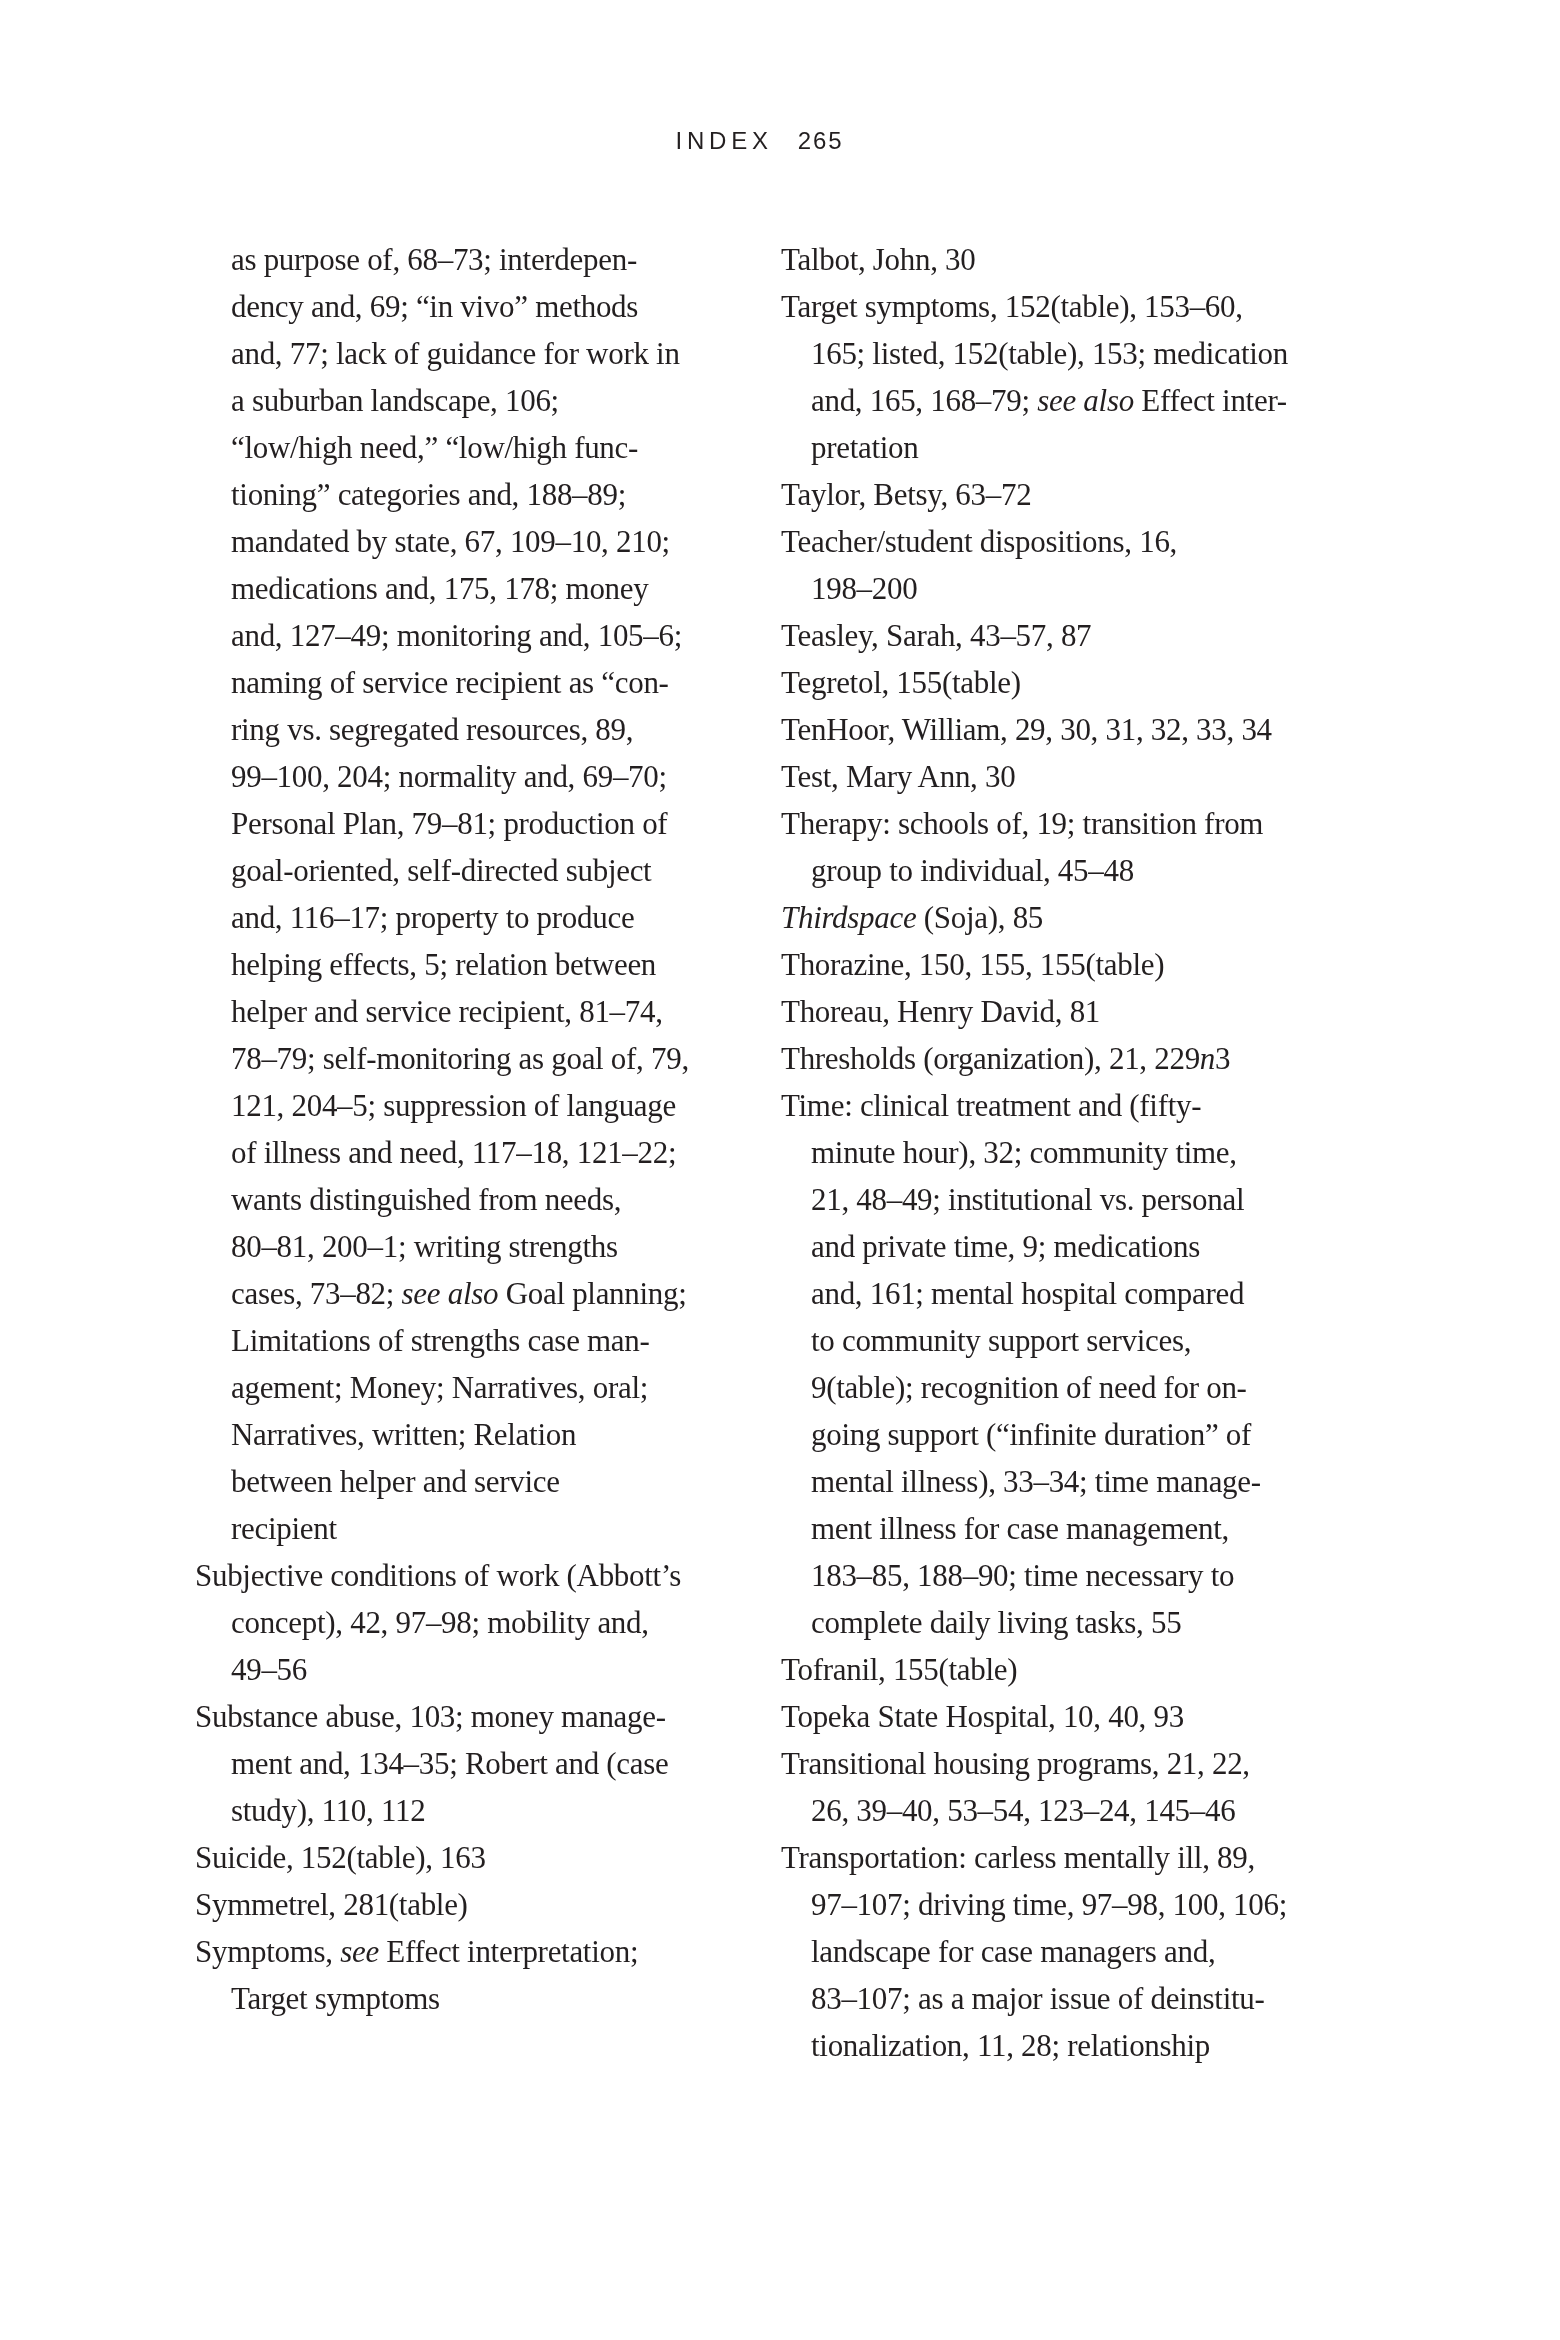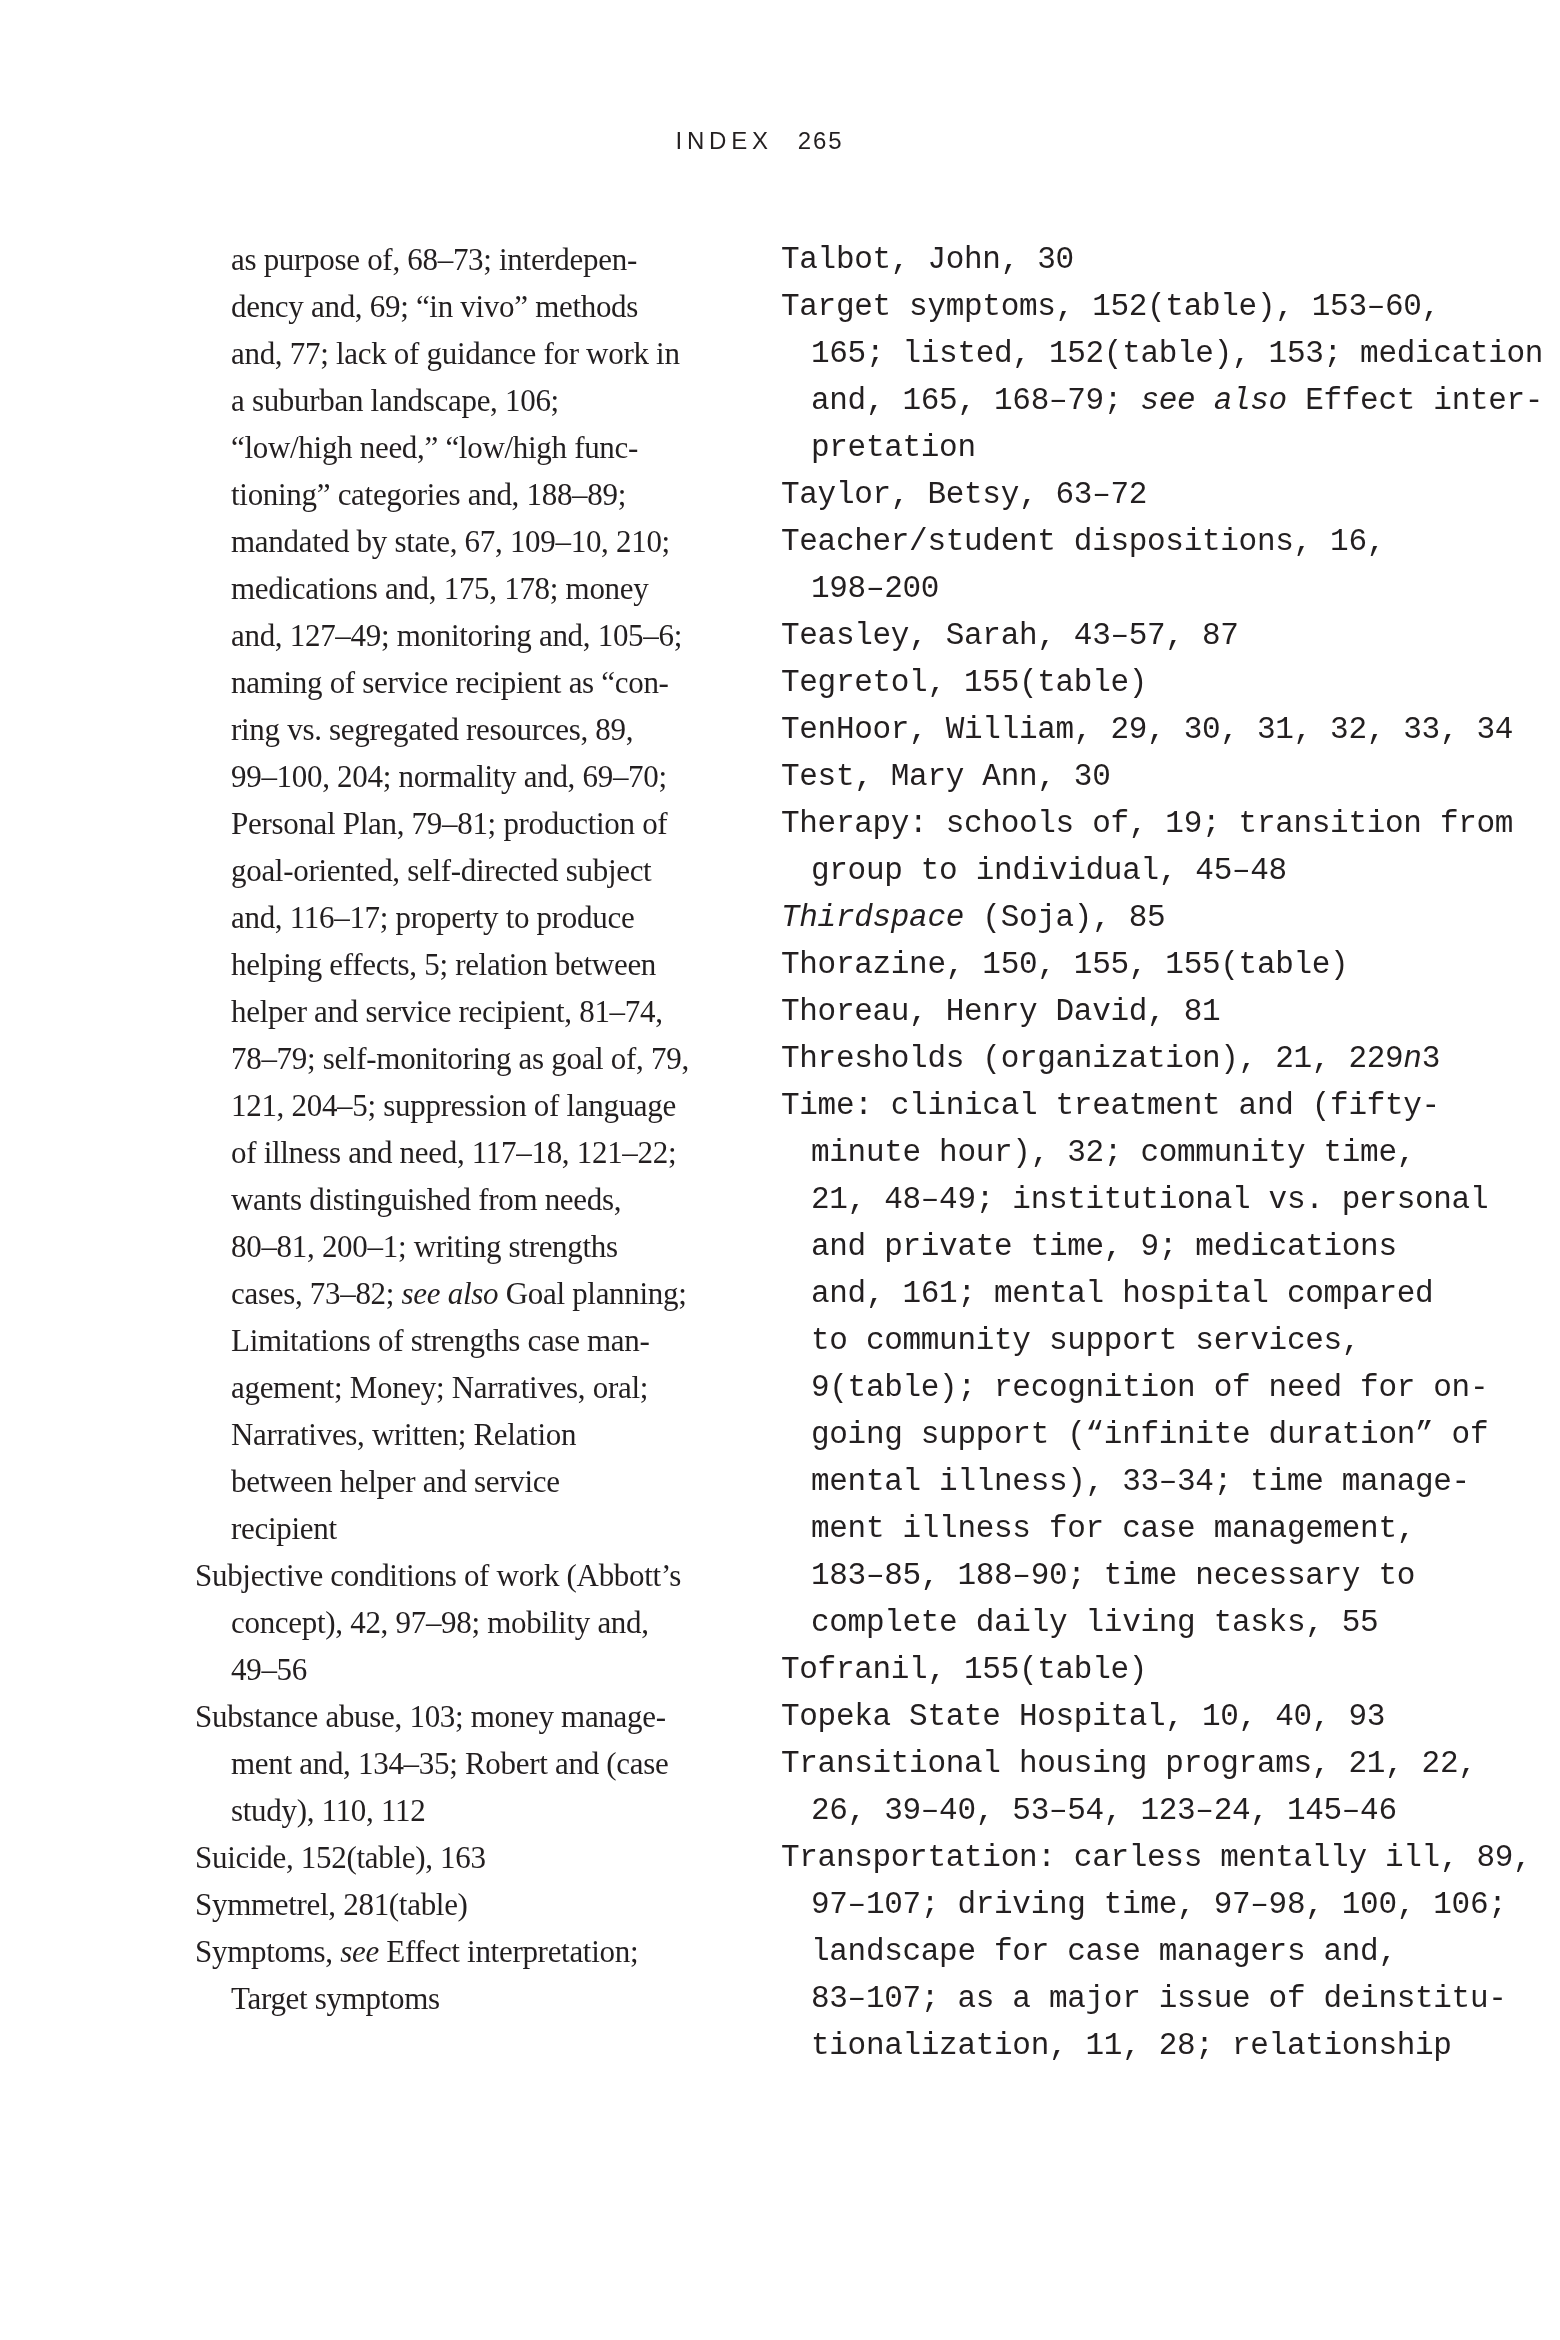--- a/index.html
+++ b/index.html
@@ -9,21 +9,21 @@
     font-family: "Liberation Sans", "DejaVu Sans", sans-serif; font-size: 24px; line-height: 29px;
   }
   .running-head .title { letter-spacing: 4.8px; margin-right: 25px; }
   .running-head .folio { letter-spacing: 1.9px; }
   .column {
     position: absolute; top: 236px;
     font-family: "Liberation Serif", "DejaVu Serif", serif;
     font-size: 31px; line-height: 47px; letter-spacing: -0.3px;
   }
   .col-left { left: 195px; width: 535px; }
-  .col-right { left: 781px; width: 574px; font-family: Liberation Mono, monospace; }
+  .col-right { left: 781px; width: 574px; }
   .line { white-space: nowrap; height: 47px; }
   .line.indent { padding-left: 36px; }
   .line.indent-right { padding-left: 30px; }
   em { font-style: italic; }
 </style>
 </head>
 <body>
 
 <header class="running-head">
   <span class="title">INDEX</span><span class="folio">265</span>

